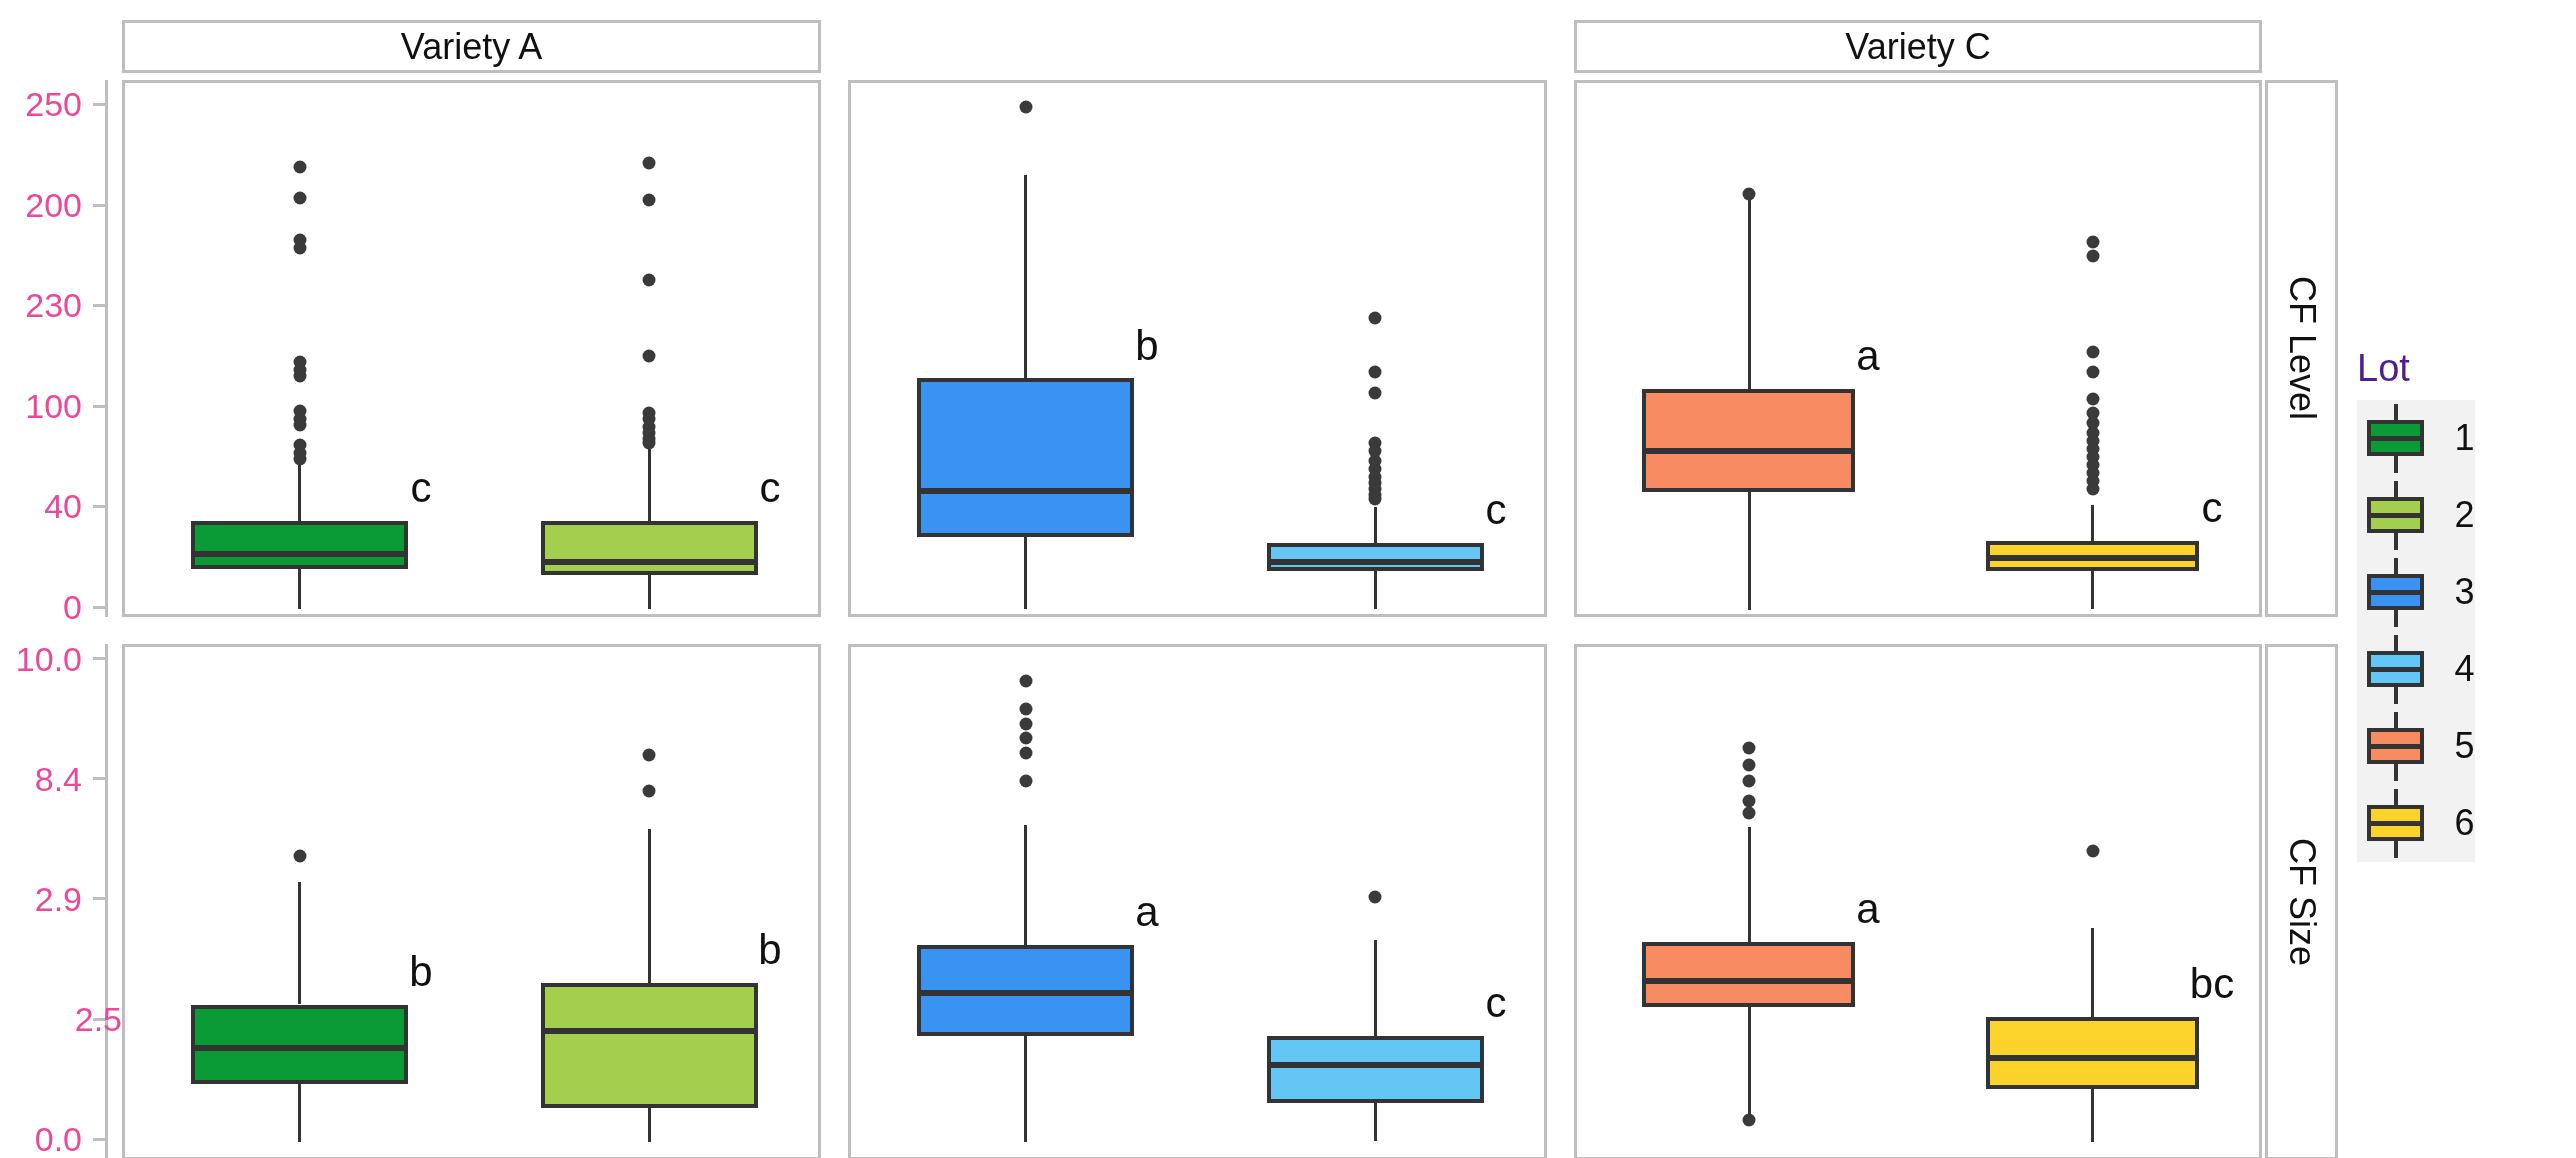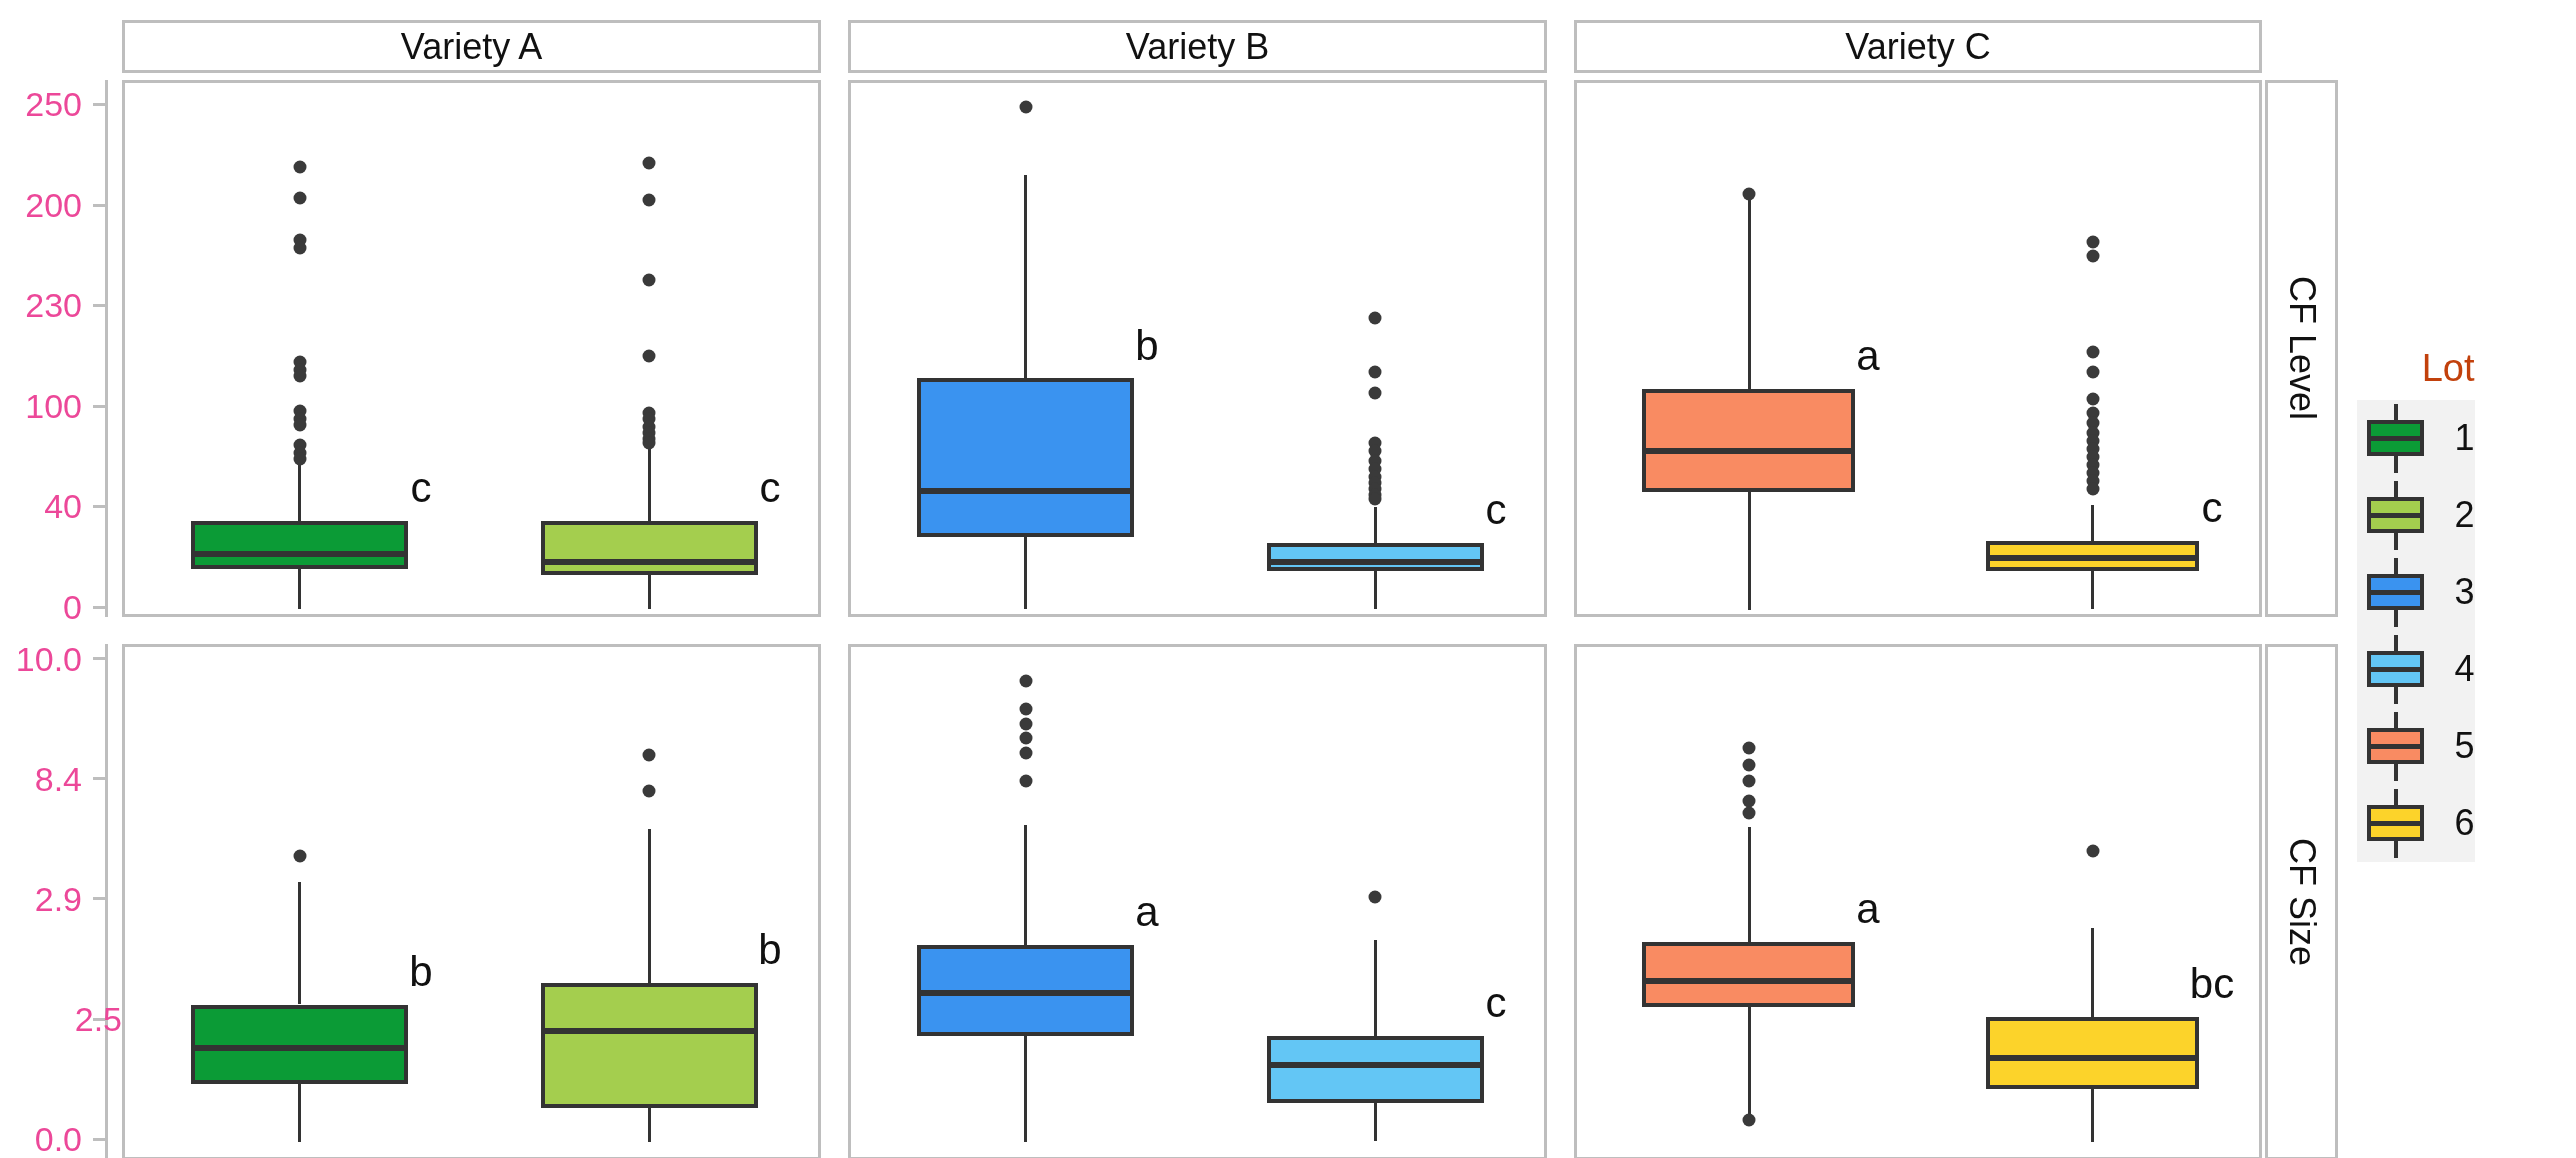--- a/index.html
+++ b/index.html
@@ -24,39 +24,36 @@
   .plotarea{position:absolute;left:0;top:0;right:0;bottom:0;}
   .box{position:absolute;border:4.8px solid #333333;box-sizing:border-box;}
   .median{position:absolute;height:6.2px;background:#333333;}
   .whisker{position:absolute;width:3.4px;background:#333333;}
   .outlier{position:absolute;width:13px;height:13px;border-radius:50%;background:#3a3a3a;
            transform:translate(-50%,-50%);}
   .siglabel{position:absolute;font-size:42px;color:#111;transform:translate(-50%,-50%);}
 
   
   .legend{position:absolute;}
-  .legend-title{font-size:38px;color:#c2410c;text-align:right;margin-bottom:9.6px;}
+  .legend-title{font-size:38px;color:#4c1d95;text-align:left;margin-bottom:9.6px;}
   .legend-body{background:#f2f2f2;padding:0;display:inline-block;}
   .legend-row{display:flex;align-items:center;}
   .legend-key{width:77px;height:77px;position:relative;background:#f2f2f2;}
   .legend-key .kline{position:absolute;left:50%;top:4.1px;bottom:4.1px;width:3.4px;margin-left:-1.4px;background:#333;}
   .legend-key .kbox{position:absolute;left:9.6px;right:9.6px;top:20.5px;height:36px;border:4.8px solid #333;box-sizing:border-box;}
   .legend-key .kmed{position:absolute;left:9.6px;right:9.6px;top:36px;height:5.5px;background:#333;}
   .legend-label{font-size:36px;color:#111;margin-left:20.5px;}
 </style>
 </head>
 <body>
 
 <div class="fig">
 
 <div class="strip-col" style="left: 122px; top: 8.2px; width: 699px; height: 53px;">
       <span class="strip-col-label">Variety A</span>
-    </div>
-    <div class="strip-col" style="left: 848px; top: 8.2px; width: 699px; height: 53px;">
-      <span class="strip-col-label">Variety B</span>
     </div>
     <div class="strip-col" style="left: 1574px; top: 8.2px; width: 688px; height: 53px;">
       <span class="strip-col-label">Variety C</span>
     </div>
     <div class="strip-row" style="left: 2265px; top: 68px; width: 73px; height: 537px;">
       <span class="strip-row-label">CF Level</span>
     </div>
     <div class="strip-row" style="left: 2265px; top: 632px; width: 73px; height: 516px;">
       <span class="strip-row-label">CF Size</span>
     </div>

